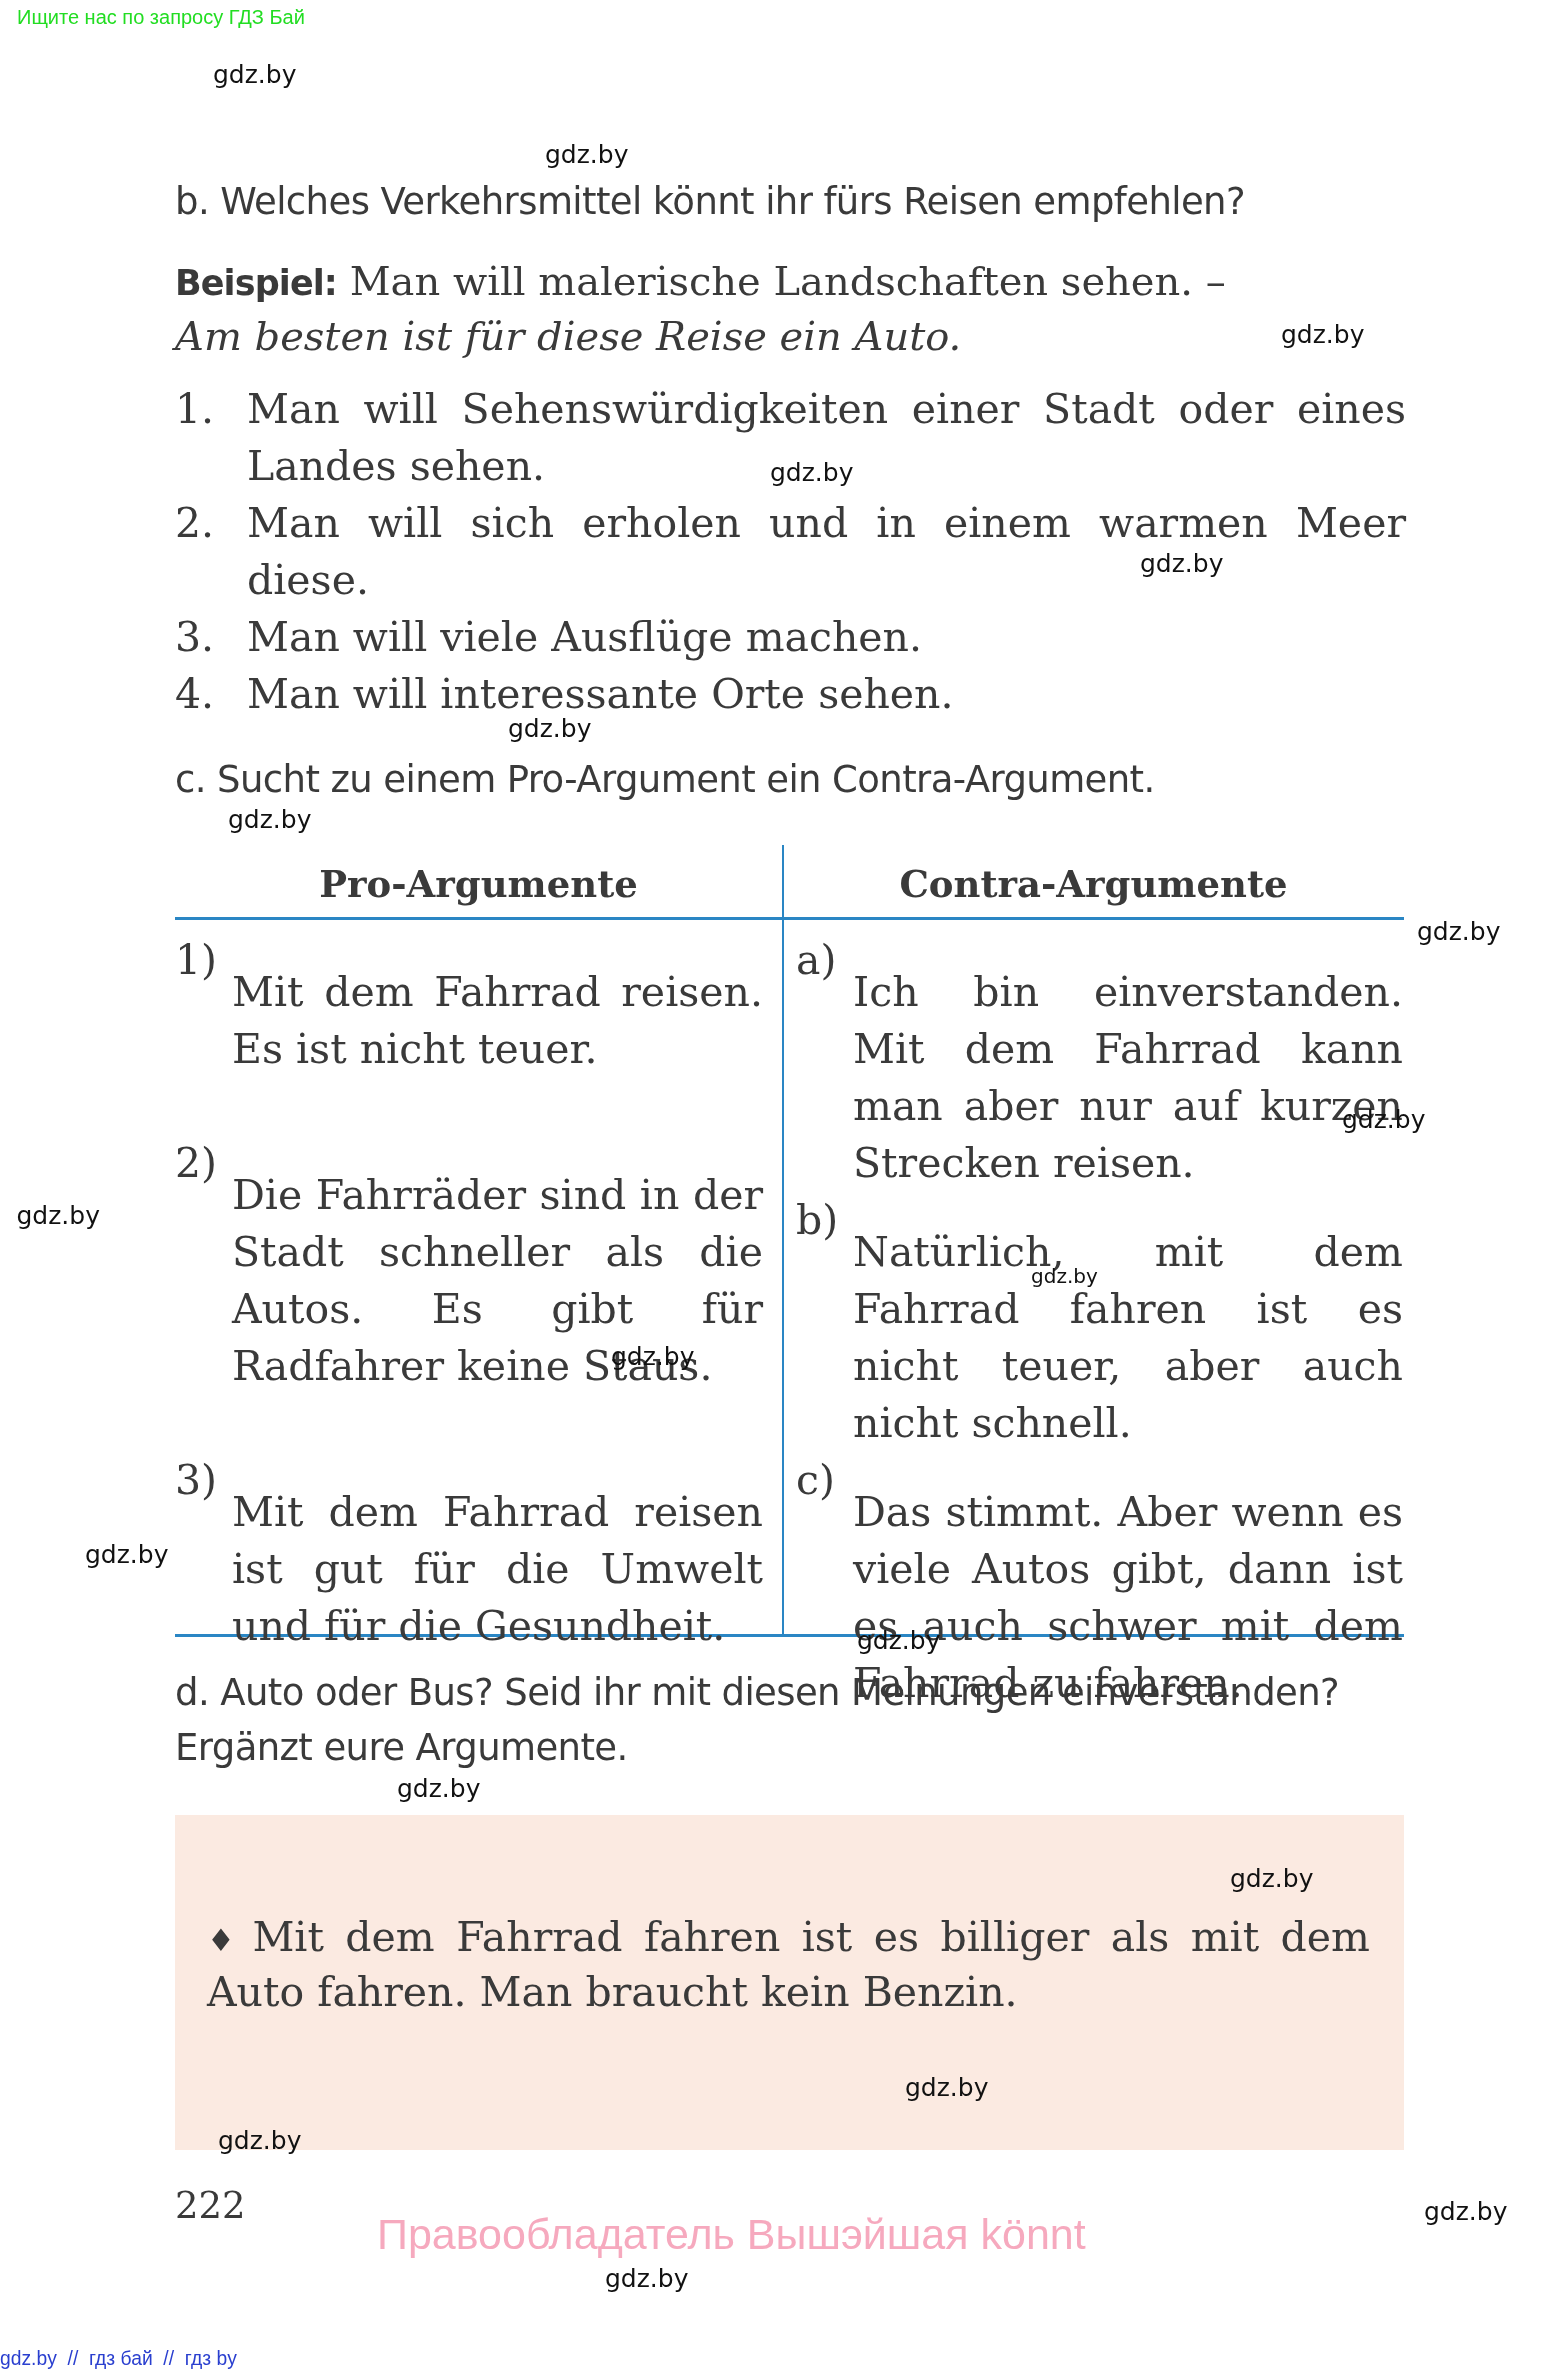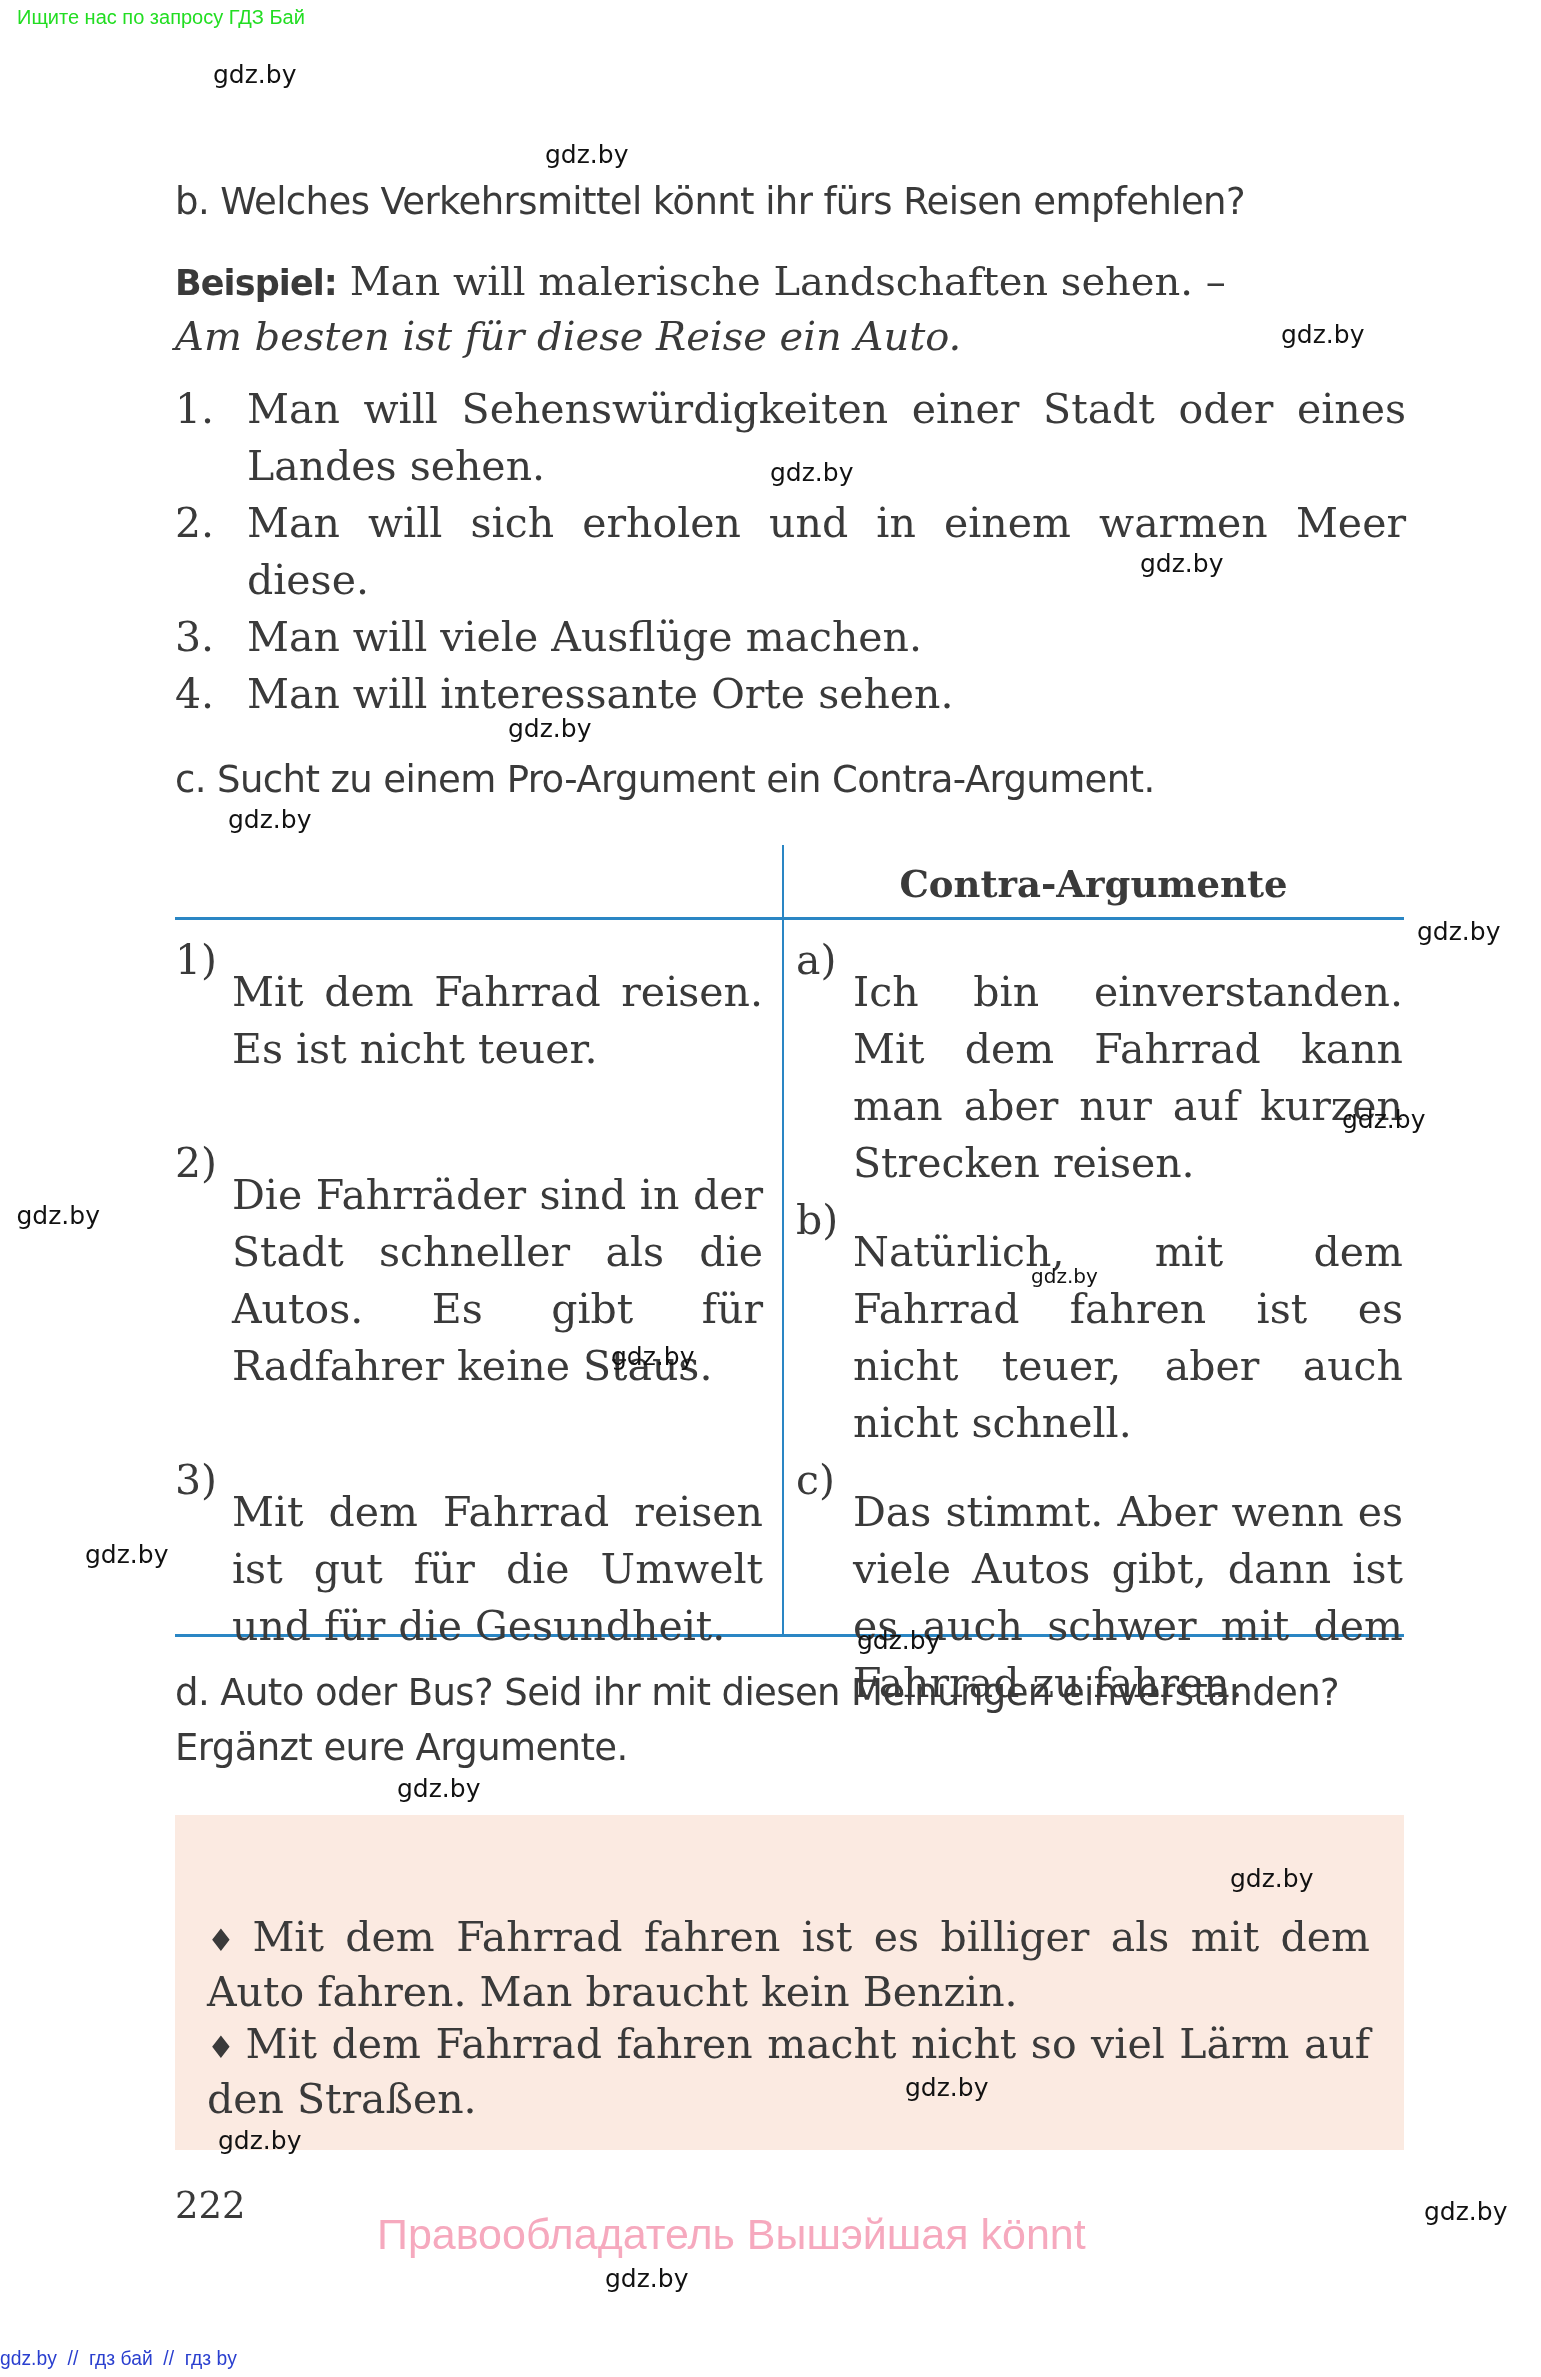--- a/index.html
+++ b/index.html
@@ -73,20 +73,21 @@
     </li>
 </ol>
 
 <div class="abs heading" style="top:758px;">c. Sucht zu einem Pro-Argument ein Contra-Argument.</div>
 
 <div class="abs table-wrap serif">
   <div class="vline"></div>
   <div class="hline" style="top:72px;"></div>
   <div class="hline" style="top:789px;"></div>
 
+  <div class="col-head" style="left:0; width:607px;">Pro-Argumente</div>
   <div class="col-head" style="left:609px; width:619px;">Contra-Argumente</div>
 
   <ul class="cell-list" style="left:0; top:87px; width:588px;">
     <li style="margin-bottom:57px;">
         <span class="n">1)</span>
         <span class="t">Mit dem Fahrrad reisen. Es ist nicht teuer.</span>
       </li>
     <li style="margin-bottom:57px;">
         <span class="n">2)</span>
         <span class="t">Die Fahrräder sind in der Stadt schneller als die Autos. Es gibt für Radfahrer keine Staus.</span>
@@ -111,21 +112,20 @@
         <span class="t">Das stimmt. Aber wenn es viele Autos gibt, dann ist es auch schwer mit dem Fahrrad zu fahren.</span>
       </li>
   </ul>
 </div>
 
 <div class="abs heading wrap" style="top:1665px;">d. Auto oder Bus? Seid ihr mit diesen Meinungen einverstanden? Ergänzt eure Argumente.</div>
 
 <div class="abs box serif">
   <ul class="box-list">
     <li><span class="diamond">♦</span><span>Mit dem Fahrrad fahren ist es billiger als mit dem Auto fahren. Man braucht kein Benzin.</span></li>
-    <li><span class="diamond">♦</span><span>Mit dem Fahrrad fahren macht nicht so viel Lärm auf den Straßen.</span></li>
   </ul>
 </div>
 
 <div class="abs page-num serif">222</div>
 <div class="abs copyright">Правообладатель Вышэйшая könnt</div>
 <div class="abs footer-links" style="white-space:pre;">gdz.by  //  гдз бай  //  гдз by</div>
 
 <div class="wm" style="left:213px; top:62px;">gdz.by</div>
 <div class="wm" style="left:545px; top:142px;">gdz.by</div>
 <div class="wm" style="left:1281px; top:322px;">gdz.by</div>

